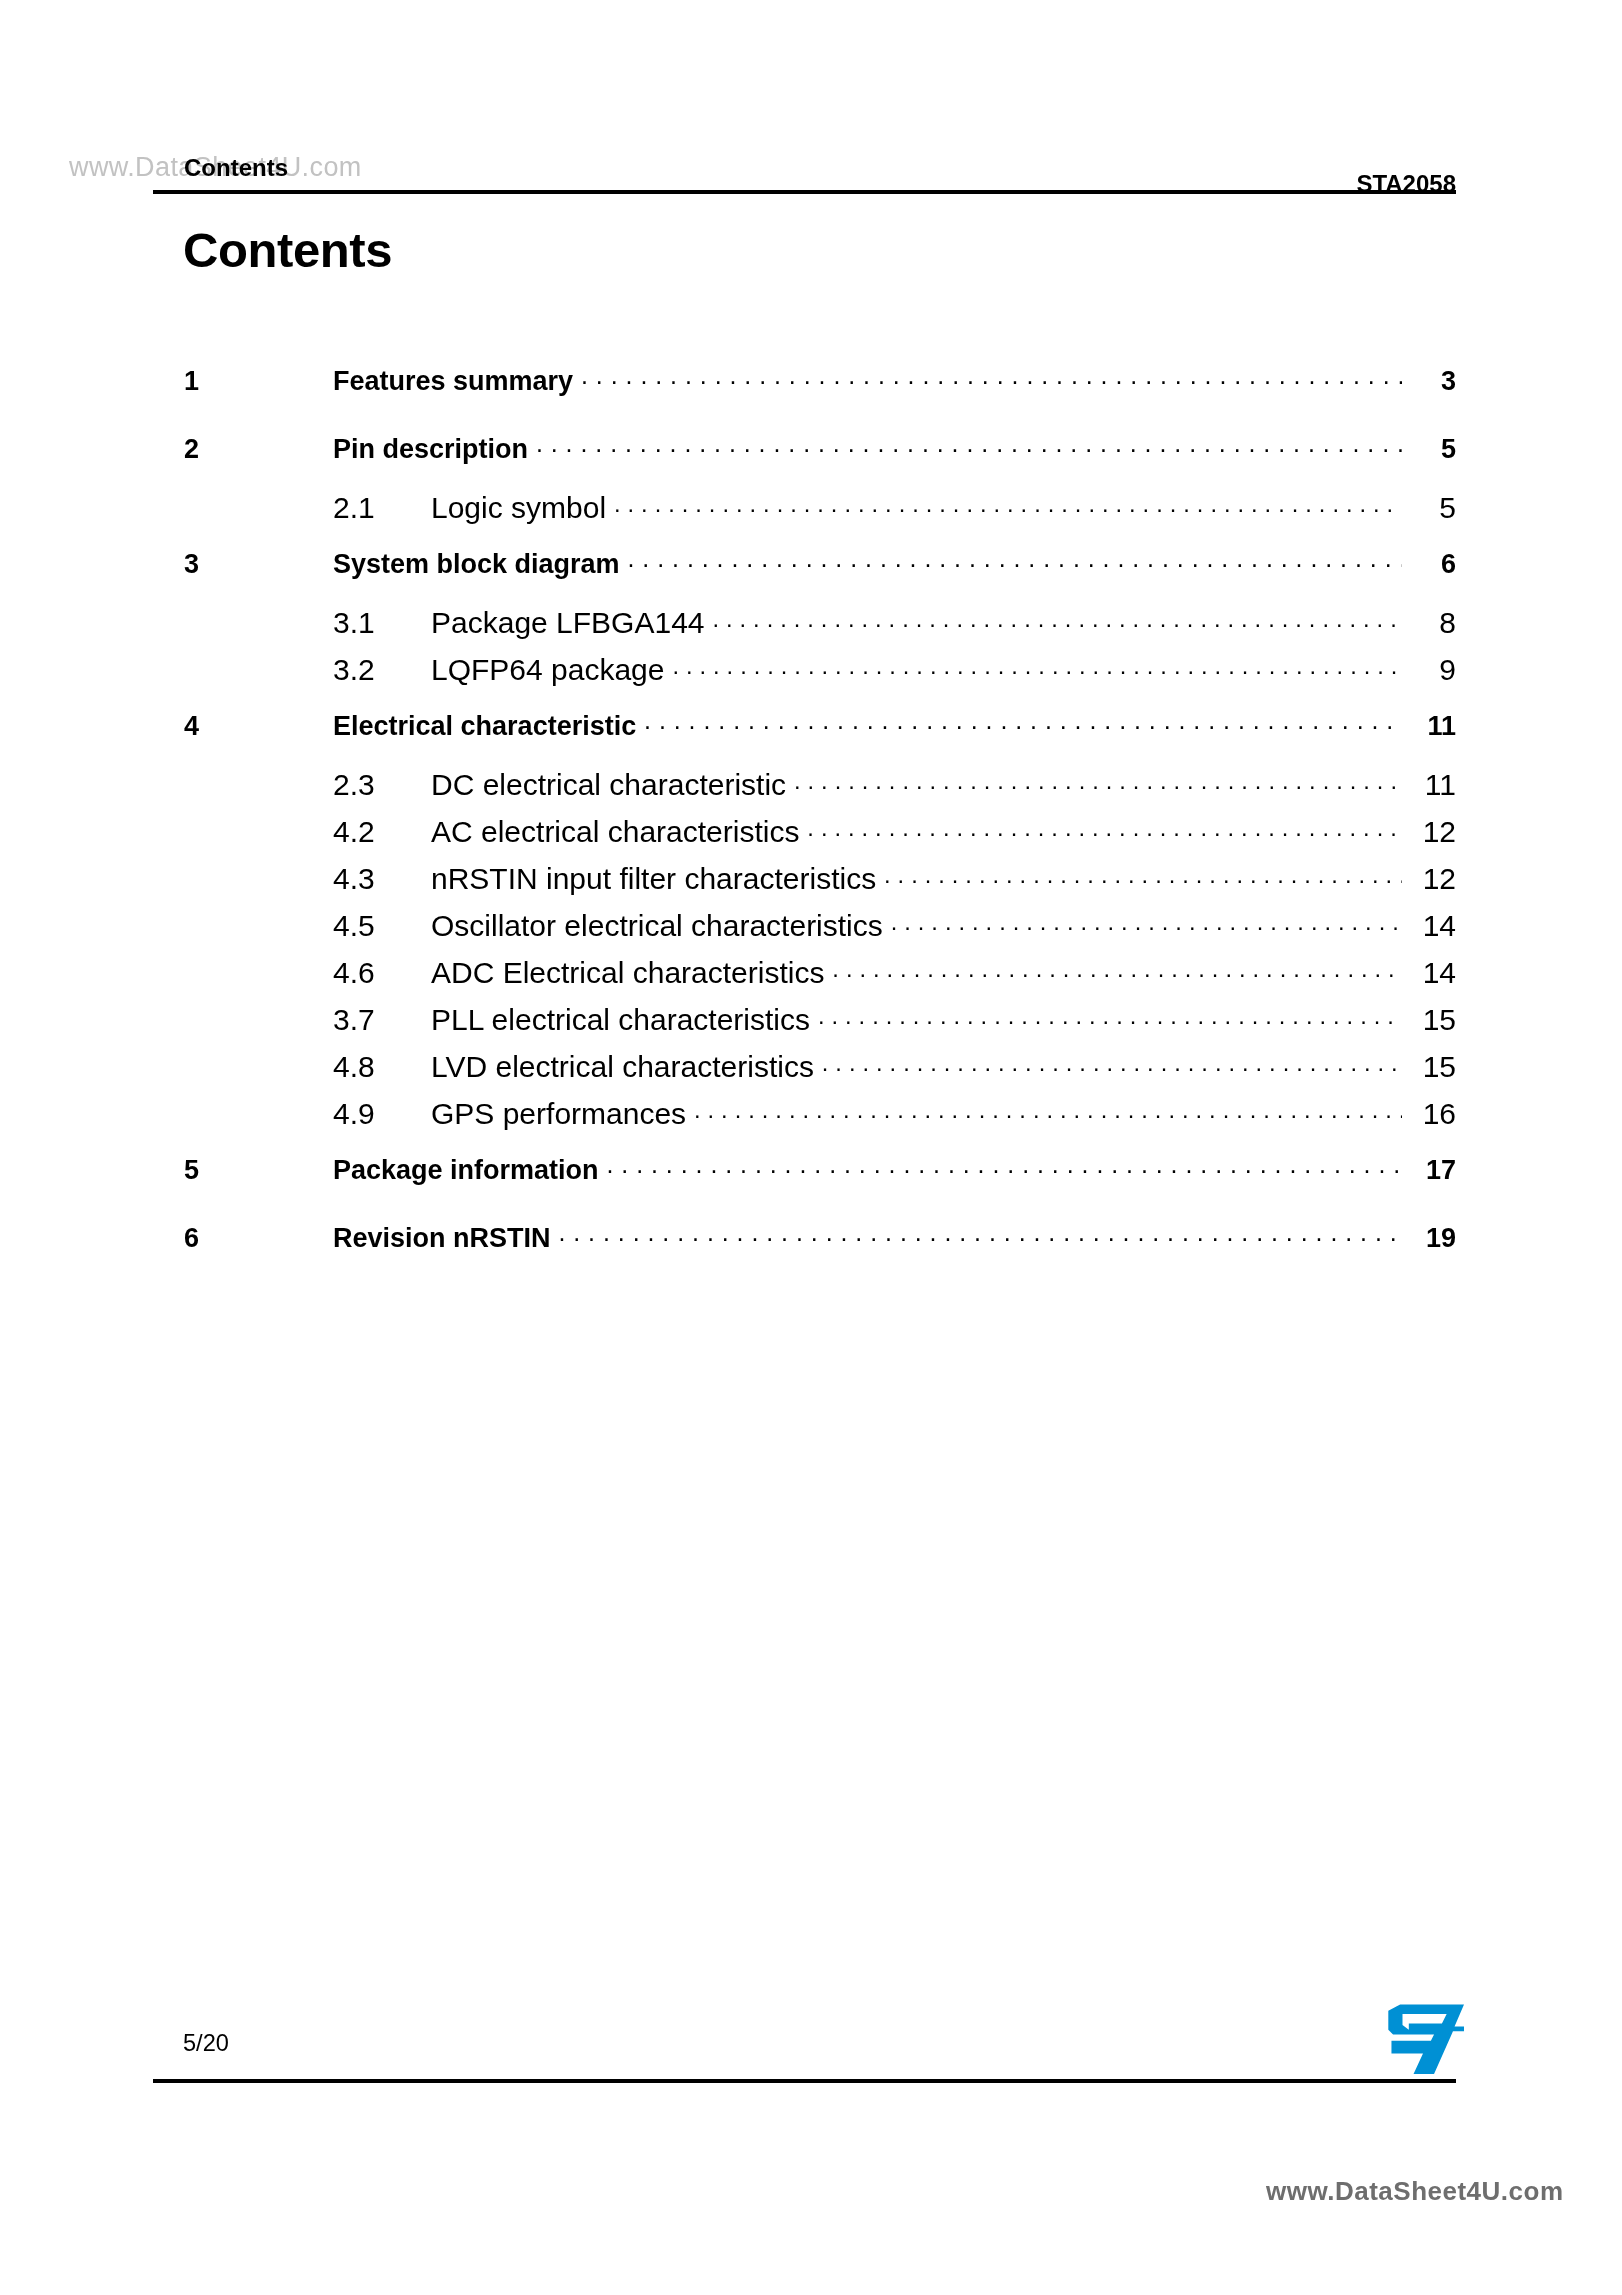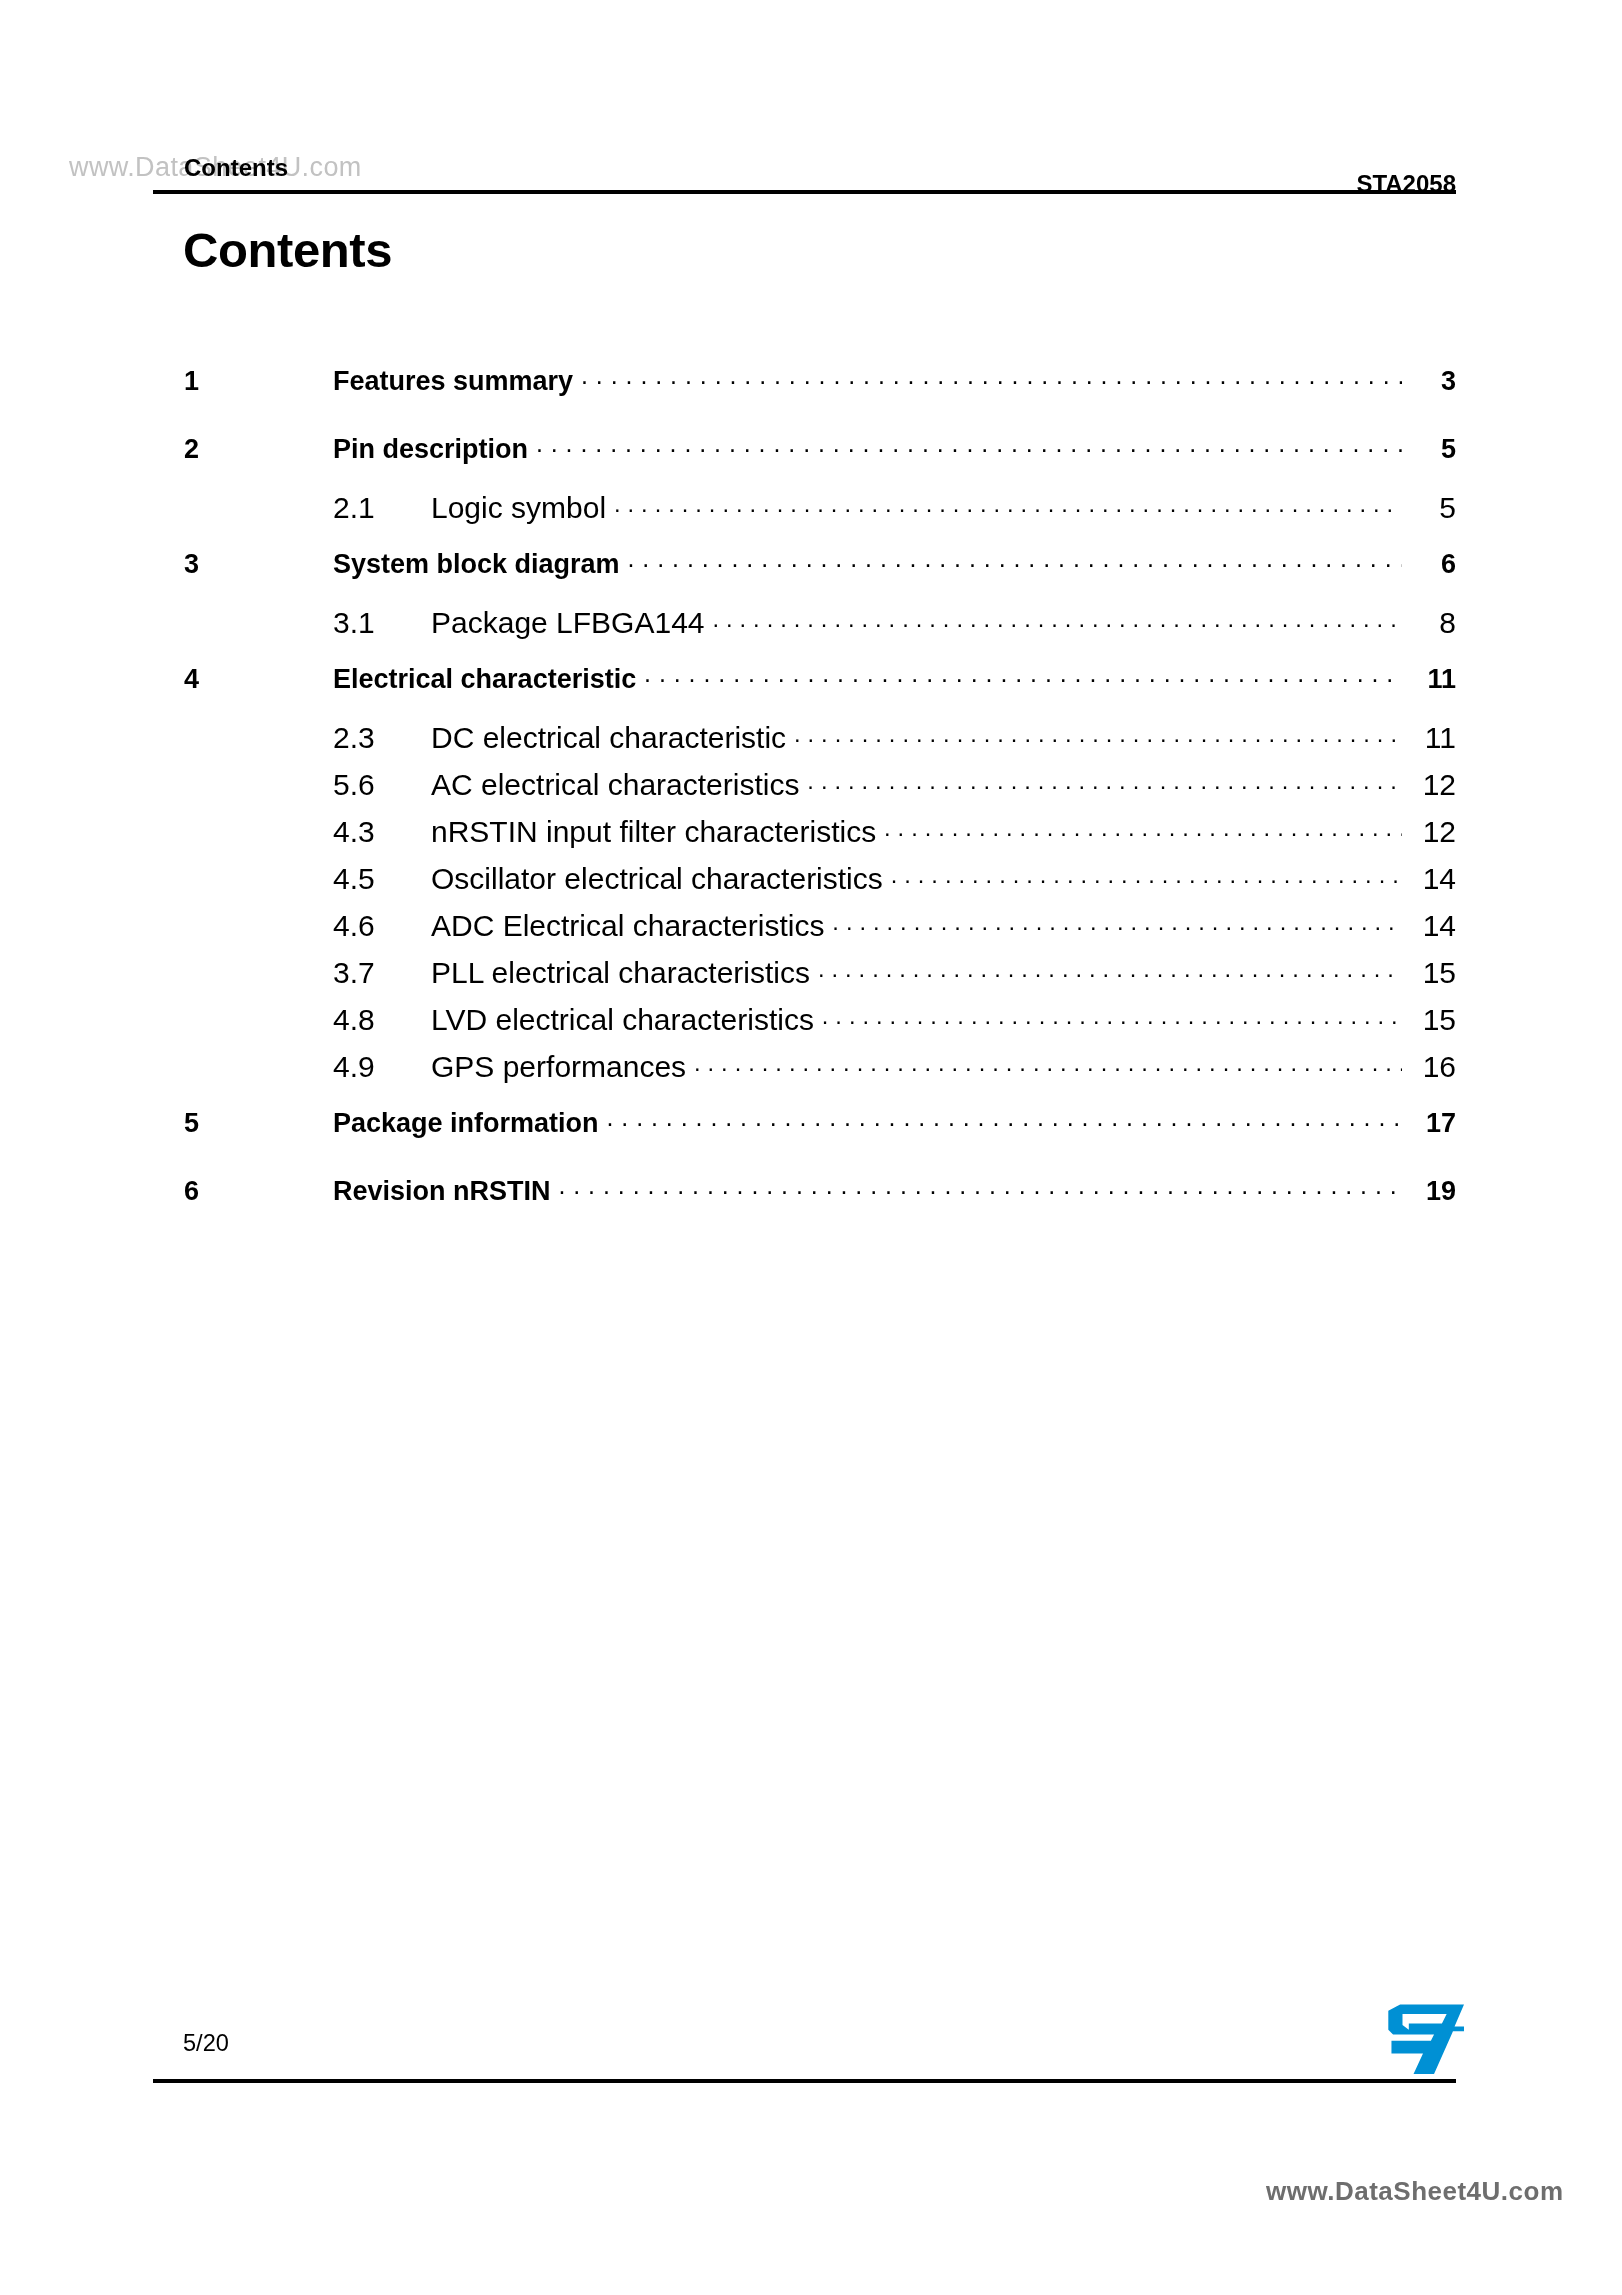--- a/index.html
+++ b/index.html
@@ -222,34 +222,40 @@
         <span class="toc-label">System block diagram</span>
         <span class="toc-leader"></span>
         <span class="toc-page">6</span>
       </div>
       <div class="toc-row level2">
         <span class="toc-num">3.1</span>
         <span class="toc-label">Package LFBGA144</span>
         <span class="toc-leader"></span>
         <span class="toc-page">8</span>
       </div>
+      <div class="toc-row level2">
+        <span class="toc-num">3.2</span>
+        <span class="toc-label">LQFP64 package</span>
+        <span class="toc-leader"></span>
+        <span class="toc-page">9</span>
+      </div>
       <div class="toc-row level1 gap-before">
         <span class="toc-num">4</span>
         <span class="toc-label">Electrical characteristic</span>
         <span class="toc-leader"></span>
         <span class="toc-page">11</span>
       </div>
       <div class="toc-row level2">
         <span class="toc-num">2.3</span>
         <span class="toc-label">DC electrical characteristic</span>
         <span class="toc-leader"></span>
         <span class="toc-page">11</span>
       </div>
       <div class="toc-row level2">
-        <span class="toc-num">5.6</span>
+        <span class="toc-num">4.2</span>
         <span class="toc-label">AC electrical characteristics</span>
         <span class="toc-leader"></span>
         <span class="toc-page">12</span>
       </div>
       <div class="toc-row level2">
         <span class="toc-num">4.3</span>
         <span class="toc-label">nRSTIN input filter characteristics</span>
         <span class="toc-leader"></span>
         <span class="toc-page">12</span>
       </div>

